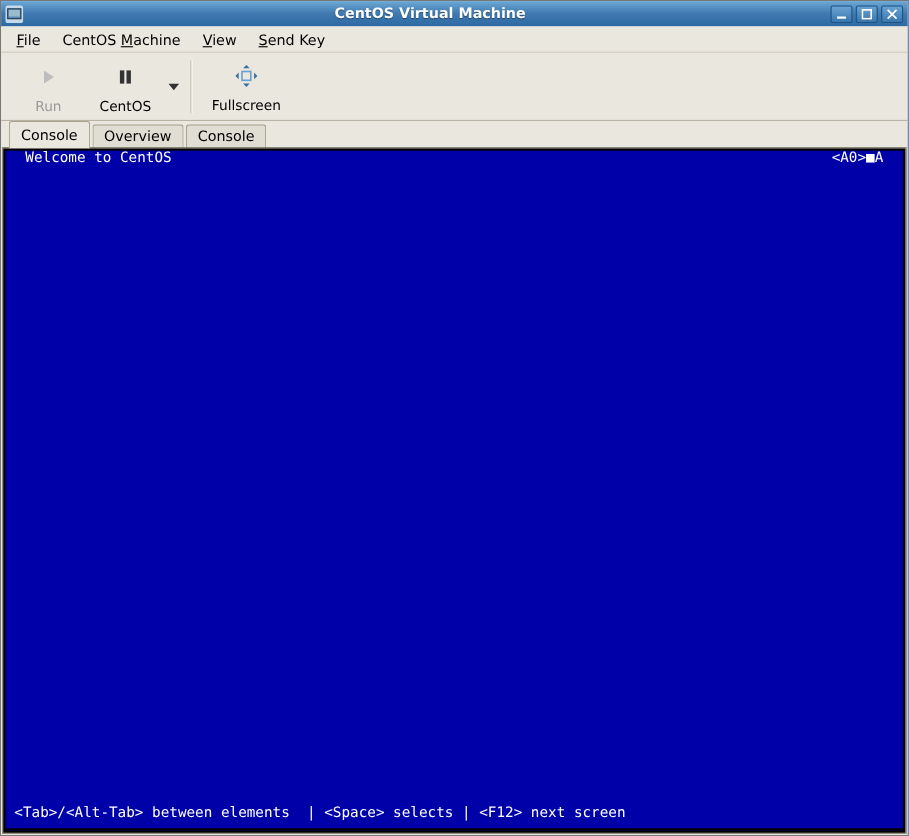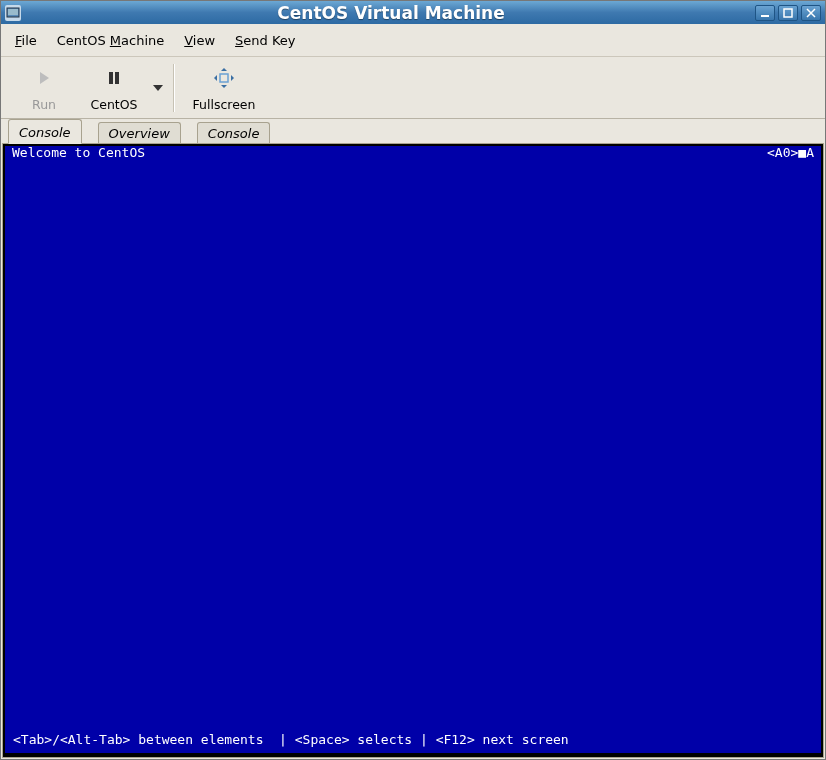--- a/index.html
+++ b/index.html
@@ -20,56 +20,55 @@
       color: #fff;
       font-weight: bold;
       padding: 0 4px;
     }
     .titlebar-icon {
       width: 16px; height: 16px; margin-right: 6px;
       background: #c5d9ea;
       border-radius: 2px;
       display: inline-flex; align-items: center; justify-content: center;
     }
-    .title-text { flex: 1; text-align: center; font-size: 17px; text-shadow: 0 1px 1px rgba(0,0,0,.4); }
+    .title-text { flex: 1; text-align: center; font-size: 13px; text-shadow: 0 1px 1px rgba(0,0,0,.4); }
     .win-btns { display: flex; gap: 3px; }
     .win-btn {
       width: 20px; height: 16px;
       background: linear-gradient(to bottom, #6aa3d2, #3876ad);
       border: 1px solid #1e5485;
       border-radius: 2px;
       display: flex; align-items: center; justify-content: center;
       cursor: pointer;
     }
     .win-btn svg { width: 10px; height: 10px; }
     .win-btn.close { background: linear-gradient(to bottom, #6aa3d2, #3876ad); }
     .menubar {
       height: 24px;
       background: #eae7df;
       border-bottom: 1px solid #ccc7bb;
       display: flex;
-      align-items: center;
-      padding: 16px 6px;
+      padding: 4px 6px;
       gap: 4px;
     }
     .menubar-item {
       padding: 2px 8px;
       cursor: pointer;
       color: #000;
     }
     .menubar-item .ul { text-decoration: underline; }
     .toolbar {
       height: 62px;
       background: #eae7df;
       border-bottom: 1px solid #b8b3a5;
       display: flex;
       align-items: center;
       padding: 4px 8px;
     }
-    .toolbar-group { display: flex; align-items: center; }
+    .toolbar-group { display: flex; align-items: flex-end; }
     .tool-btn {
       width: 70px;
       display: flex; flex-direction: column; align-items: center; justify-content: center;
       padding: 4px 2px 2px;
       cursor: pointer;
     }
     .tool-btn.disabled { color: #999; cursor: default; }
     .tool-btn .icon { height: 26px; display: flex; align-items: center; justify-content: center; }
     .tool-btn .lbl { font-size: 12.5px; margin-top: 6px; color: #000; }
     .tool-btn.disabled .lbl { color: #999; }
@@ -87,26 +86,25 @@
       background: #eae7df;
       padding: 0 1px 1px;
     }
     .tab-strip { display: flex; align-items: flex-end; height: 24px; padding-left: 6px; }
     .tab {
       padding: 3px 10px;
       background: #e0ddd3;
       border: 1px solid #a8a28f;
       border-bottom: none;
       border-radius: 3px 3px 0 0;
-      margin-right: 16px;
+      margin-right: 2px;
       cursor: pointer;
       font-size: 13px;
       position: relative;
       top: 1px;
-      font-style: italic;
     }
     .tab.active {
       background: #eae7df;
       z-index: 2;
       padding-top: 5px;
       top: 1px;
       border-bottom: 1px solid #eae7df;
     }
     .tab-content {
       flex: 1;
@@ -119,21 +117,21 @@
       width: 100%; height: 100%;
       background: #0000a8;
       color: #fff;
       font-family: "DejaVu Sans Mono", "Liberation Mono", monospace;
       font-size: 13px;
       position: relative;
       border-bottom: 2px solid #000;
     }
     .console-top {
       display: flex; justify-content: space-between;
-      padding: 0 7px;
+      padding: 0 18px;
       line-height: 14px;
       white-space: pre;
     }
     .console-bottom {
       position: absolute; bottom: 6px; left: 0; right: 0;
       padding: 0 8px;
       font-weight: normal;
       white-space: pre;
     }
   </style>

